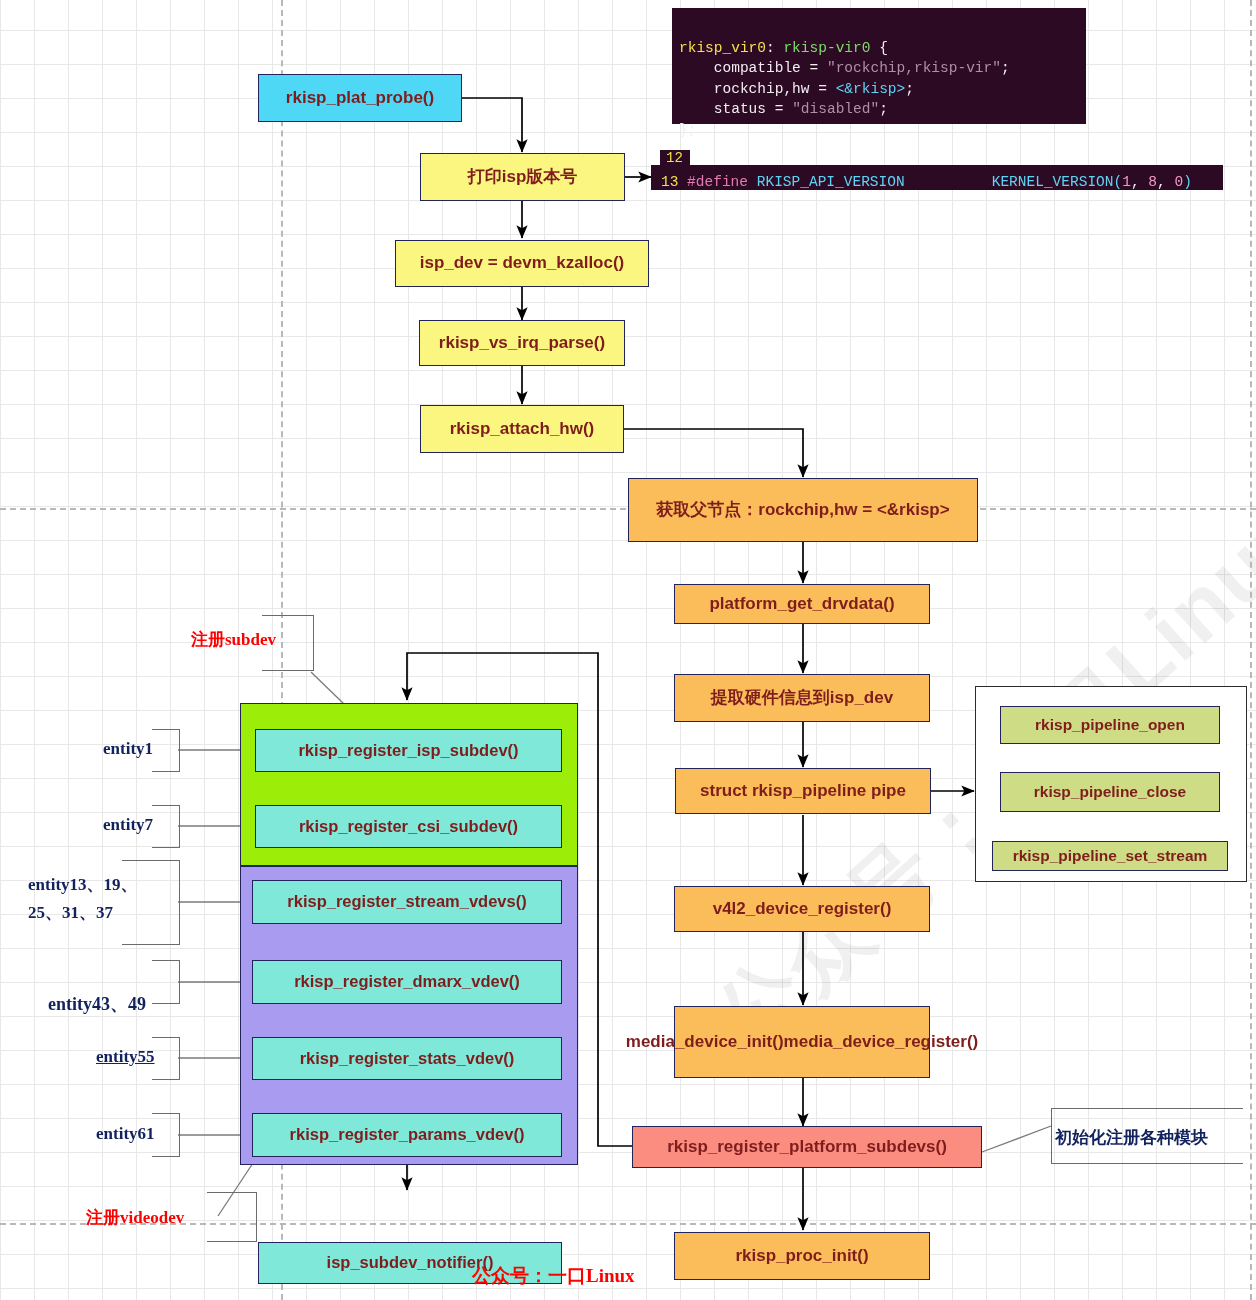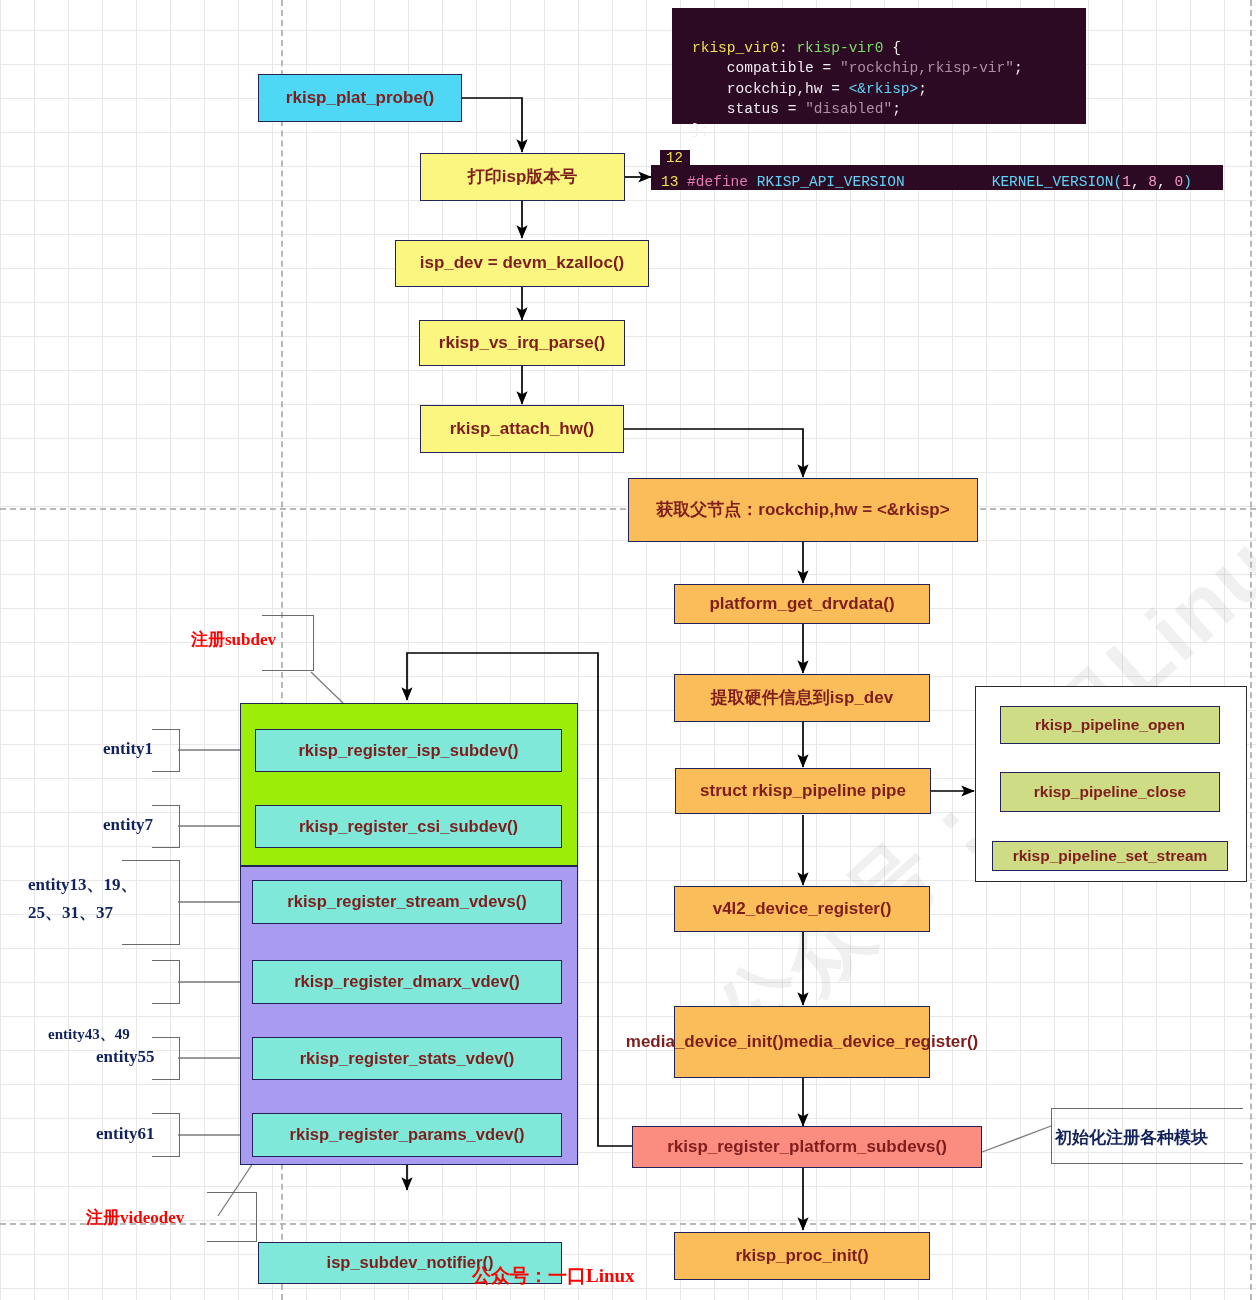--- a/index.html
+++ b/index.html
@@ -58,21 +58,21 @@
   }
   .footer-note{
     position:absolute;color:#ff0000;font-weight:bold;font-size:19px;
     font-family:"Liberation Serif",serif;white-space:nowrap;
   }
 
   
   .codepanel{
     position:absolute;box-sizing:border-box;background:#2d0a24;
     font-family:"Liberation Mono", monospace;font-size:14.5px;
-    line-height:1.42;padding:9px 20px;white-space:pre;
+    line-height:1.42;padding:9px 7px;white-space:pre;
     color:#e6dbe4;
   }
   .codeline{position:absolute;box-sizing:border-box;background:#2d0a24;
     font-family:"Liberation Mono", monospace;font-size:14.5px;
     white-space:pre;color:#e6dbe4;display:flex;align-items:flex-end;
     padding-left:10px;overflow:hidden;}
   .c-yel{color:#f2e14c;}
   .c-grn{color:#7ddc6b;}
   .c-wht{color:#f2eef1;}
   .c-pnk{color:#ef9bc0;}
@@ -213,24 +213,24 @@
 <div class="ann ann-dark" style="left:103px;top:739px;font-size:17px;">entity1</div>
 
 <div class="bracket" style="left:152px;top:805px;width:28px;height:43px;"></div>
 <div class="ann ann-dark" style="left:103px;top:815px;font-size:17px;">entity7</div>
 
 <div class="bracket" style="left:122px;top:860px;width:58px;height:85px;"></div>
 <div class="ann ann-dark" style="left:28px;top:873px;font-size:17px;">entity13、19、</div>
 <div class="ann ann-dark" style="left:28px;top:901px;font-size:17px;">25、31、37</div>
 
 <div class="bracket" style="left:152px;top:960px;width:28px;height:44px;"></div>
-<div class="ann ann-dark" style="left:48px;top:1025px;font-size:15px;">entity43、49</div>
+<div class="ann ann-dark" style="left:48px;top:992px;font-size:18px;">entity43、49</div>
 
 <div class="bracket" style="left:152px;top:1037px;width:28px;height:43px;"></div>
-<div class="ann ann-dark" style="left:96px;top:1047px;font-size:17px;">entity55</div>
+<div class="ann ann-dark" style="left:96px;top:1047px;font-size:17px;text-decoration:underline;">entity55</div>
 
 <div class="bracket" style="left:152px;top:1113px;width:28px;height:44px;"></div>
 <div class="ann ann-dark" style="left:96px;top:1124px;font-size:17px;">entity61</div>
 
 <div class="bracket" style="left:262px;top:615px;width:52px;height:56px;border-left:none;border-right:1.3px solid #6b6b6b;"></div>
 <div class="ann" style="left:191px;top:628px;">注册subdev</div>
 
 <div class="bracket" style="left:207px;top:1192px;width:50px;height:50px;border-left:none;border-right:1.3px solid #6b6b6b;"></div>
 <div class="ann" style="left:86px;top:1206px;">注册videodev</div>
 

